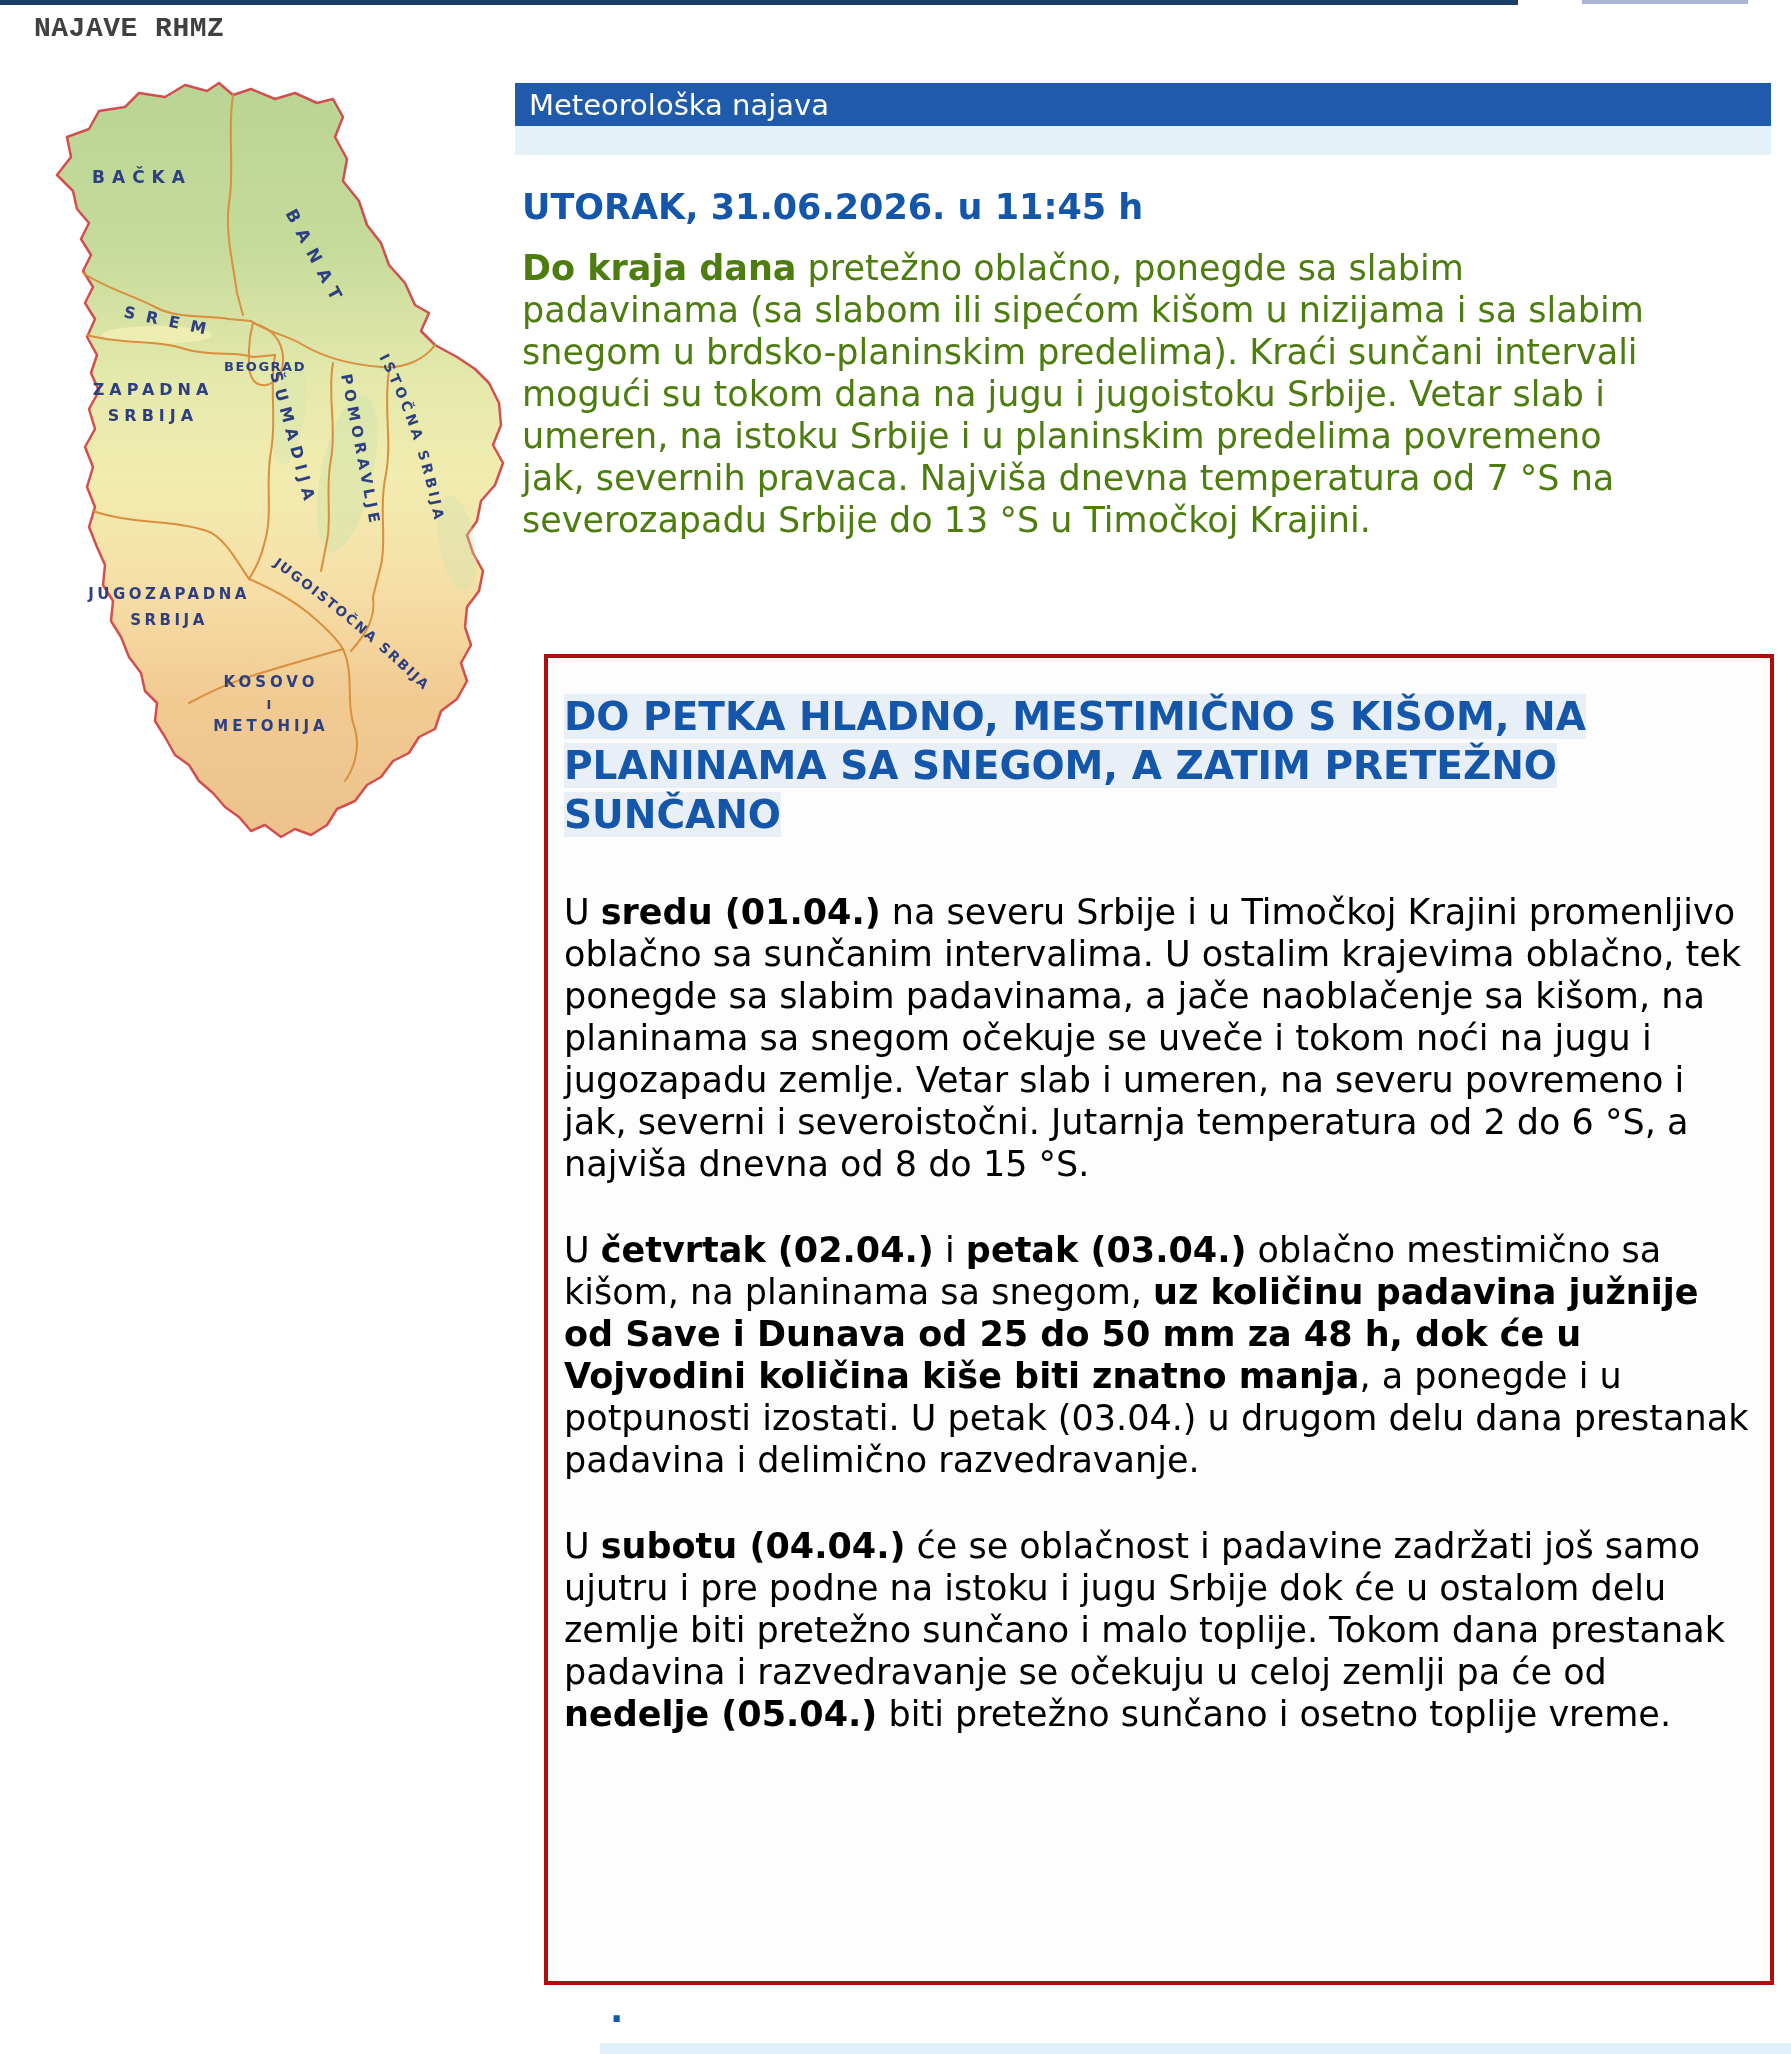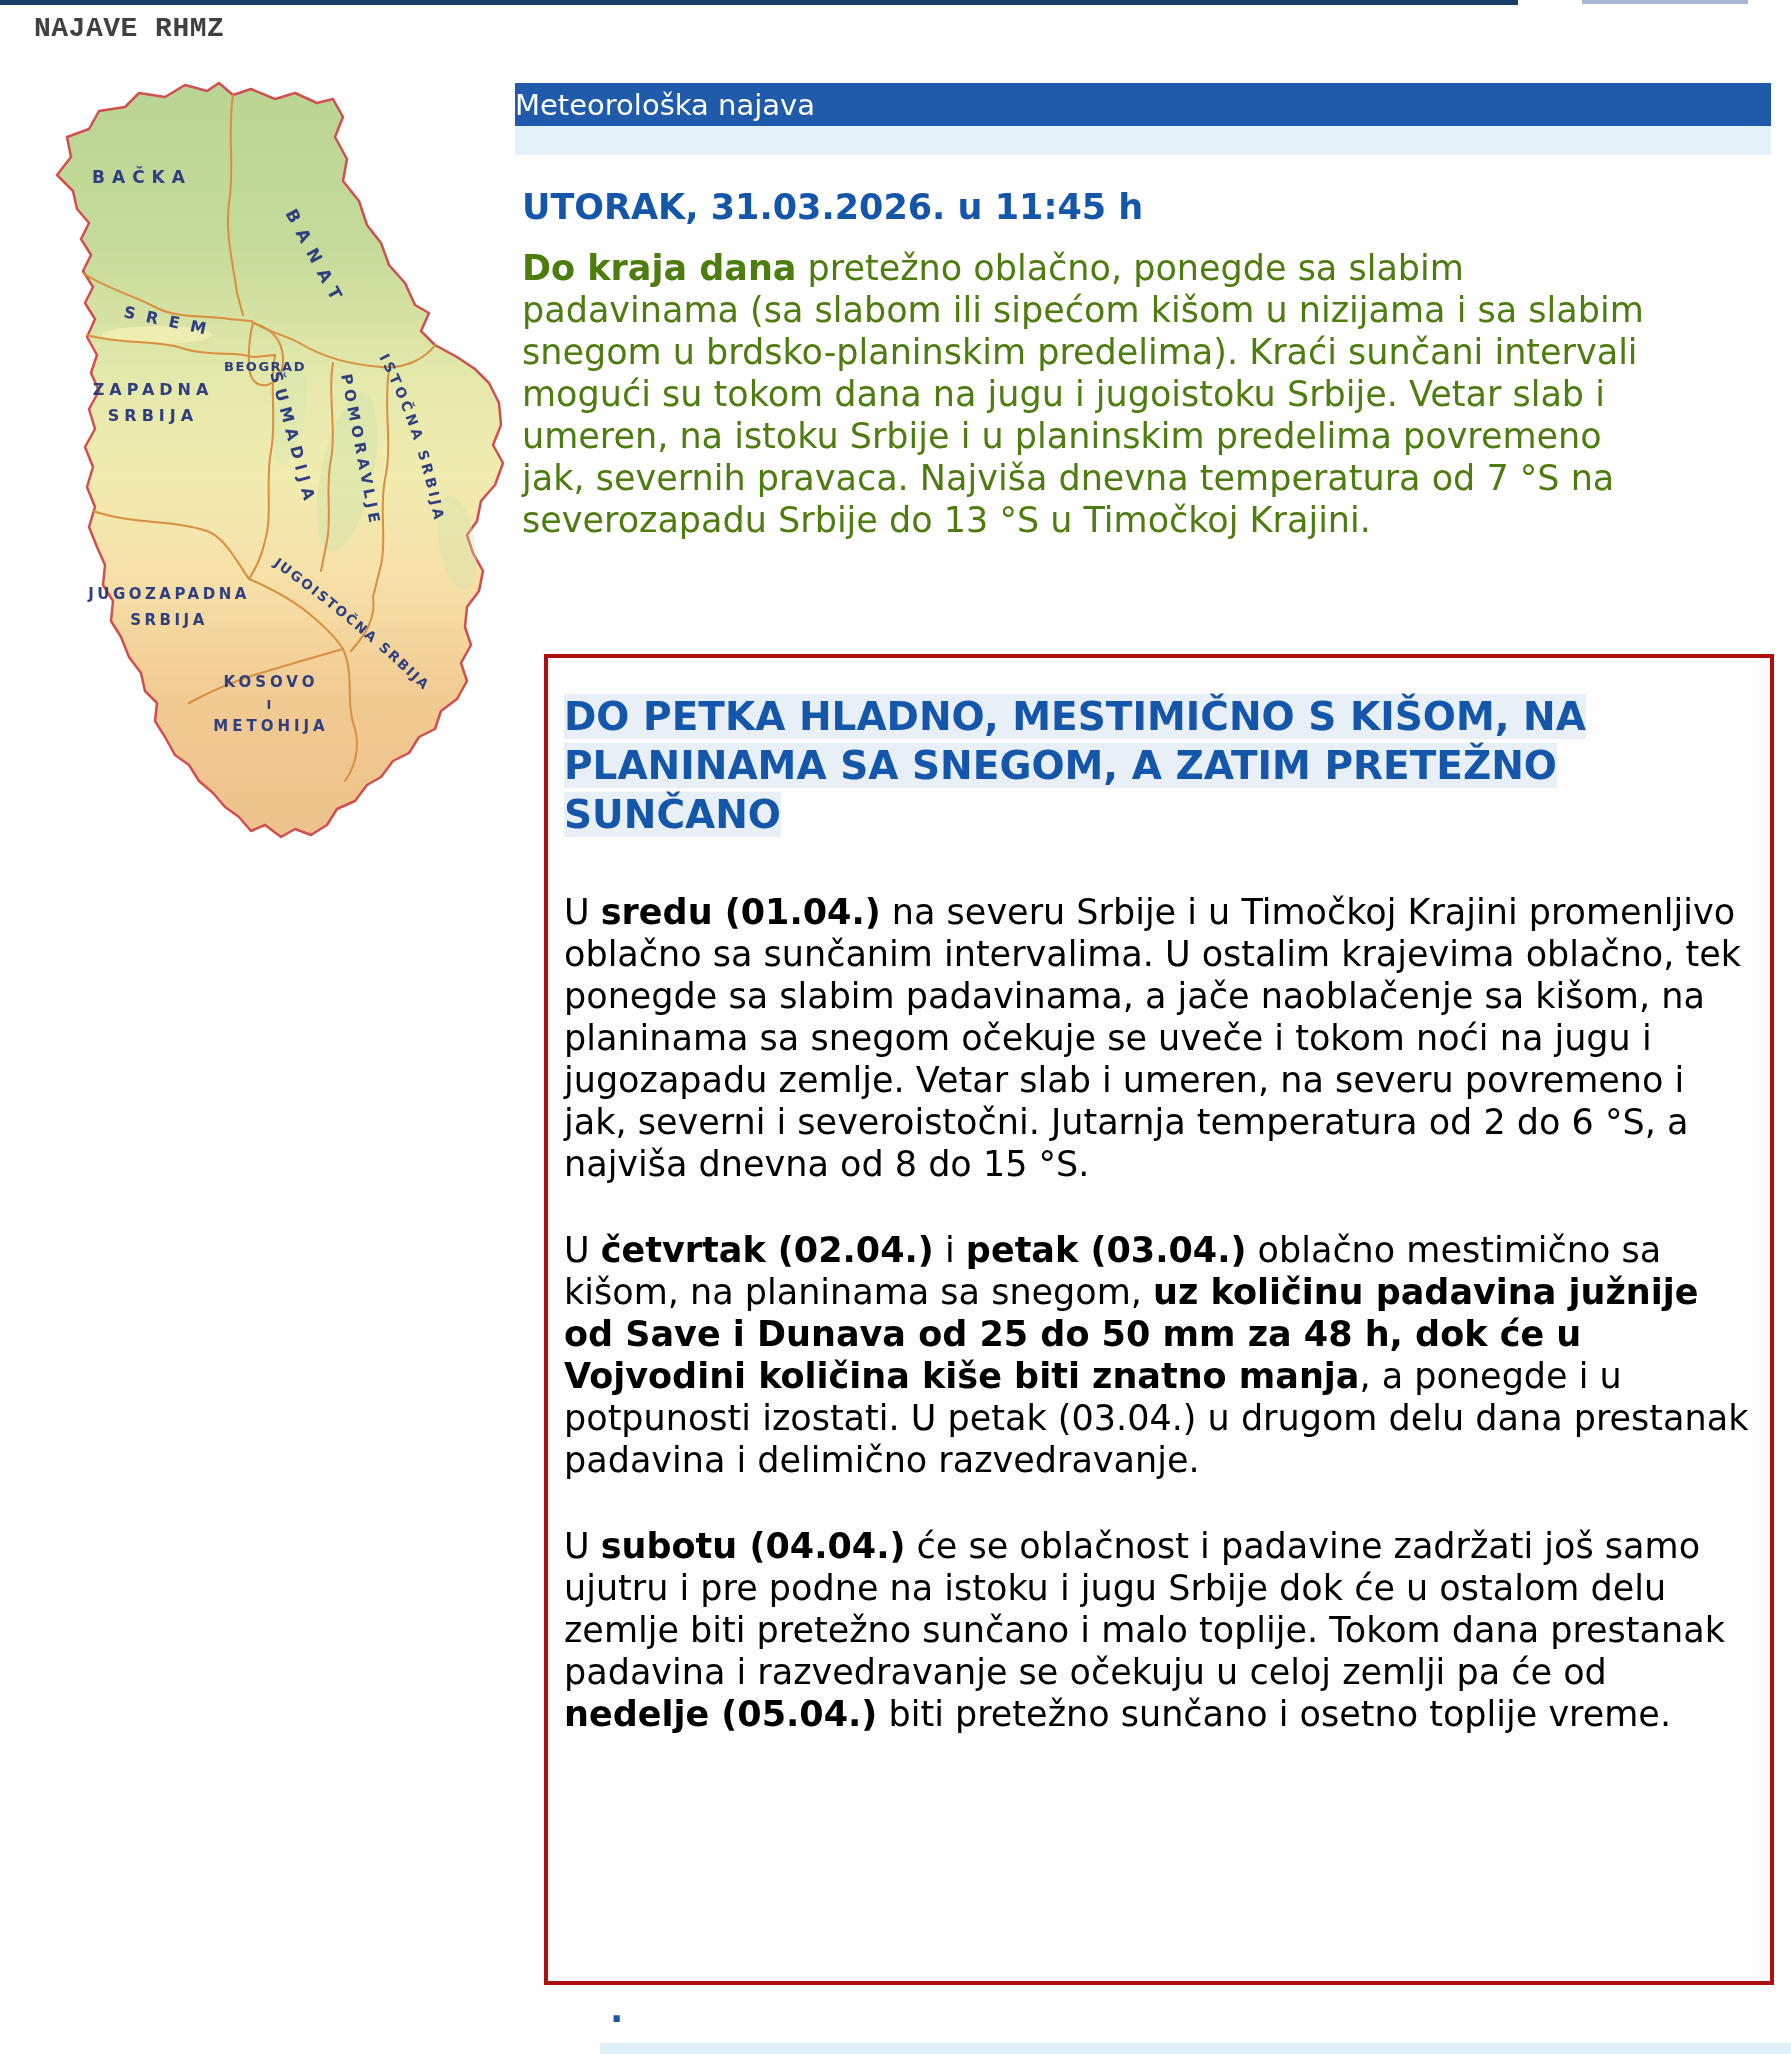--- a/index.html
+++ b/index.html
@@ -10,21 +10,21 @@
   .topline{position:absolute;left:0;top:0;width:1518px;height:5px;background:#1a3e68;}
   .topline2{position:absolute;left:1582px;top:0;width:166px;height:4px;background:#a9b6d3;}
   .page-title{
     position:absolute;left:34px;top:13px;font-size:28px;font-weight:bold;
     color:#404040;letter-spacing:0.5px;font-family:Liberation Mono, monospace;
   }
   .map-wrap{position:absolute;left:36px;top:73px;width:482px;height:780px;}
   .bar{
     position:absolute;left:515px;top:83px;width:1256px;height:44px;
     background:#1f5baa;color:#ffffff;font-size:29px;line-height:44px;
-    box-sizing:border-box;
+    padding-left:14px;box-sizing:border-box;
   }
   .substrip{position:absolute;left:515px;top:126px;width:1256px;height:29px;background:#e4f1f9;}
   .date-heading{
     position:absolute;left:522px;top:187px;font-size:35px;font-weight:bold;color:#1456a9;
   }
   .intro{
     position:absolute;left:522px;top:247px;width:1144px;
     font-size:35px;line-height:42px;color:#4d7c0f;
   }
   .alert{
@@ -113,21 +113,21 @@
     </text>
     <text class="map-label" x="234" y="614" font-size="15" letter-spacing="4" text-anchor="middle">KOSOVO</text>
     <text class="map-label" x="234" y="636" font-size="13" letter-spacing="4" text-anchor="middle">I</text>
     <text class="map-label" x="234" y="658" font-size="15" letter-spacing="4" text-anchor="middle">METOHIJA</text>
   </svg>
 </div>
 
 <div class="bar">Meteorološka najava</div>
 <div class="substrip"></div>
 
-<div class="date-heading">UTORAK, 31.03.2026. u 11:45 h</div>
+<div class="date-heading">UTORAK, 31.06.2026. u 11:45 h</div>
 
 <div class="intro"><b>Do kraja dana</b><span> pretežno oblačno, ponegde sa slabim padavinama (sa slabom ili sipećom kišom u nizijama i sa slabim snegom u brdsko-planinskim predelima). Kraći sunčani intervali mogući su tokom dana na jugu i jugoistoku Srbije. Vetar slab i umeren, na istoku Srbije i u planinskim predelima povremeno jak, severnih pravaca. Najviša dnevna temperatura od 7 °S na severozapadu Srbije do 13 °S u Timočkoj Krajini.</span></div>
 
 <div class="alert">
   <div class="alert-heading">
     <span>DO PETKA HLADNO, MESTIMIČNO S KIŠOM, NA PLANINAMA SA SNEGOM, A ZATIM PRETEŽNO SUNČANO</span>
   </div>
   <p><span>U </span><b>sredu (01.04.)</b><span> na severu Srbije i u Timočkoj Krajini promenljivo oblačno sa sunčanim intervalima. U ostalim krajevima oblačno, tek ponegde sa slabim padavinama, a jače naoblačenje sa kišom, na planinama sa snegom očekuje se uveče i tokom noći na jugu i jugozapadu zemlje. Vetar slab i umeren, na severu povremeno i jak, severni i severoistočni. Jutarnja temperatura od 2 do 6 °S, a najviša dnevna od 8 do 15 °S.</span></p>
   <p><span>U </span><b>četvrtak (02.04.)</b><span> i </span><b>petak (03.04.)</b><span> oblačno mestimično sa kišom, na planinama sa snegom, </span><b>uz količinu padavina južnije od Save i Dunava od 25 do 50 mm za 48 h, dok će u Vojvodini količina kiše biti znatno manja</b><span>, a ponegde i u potpunosti izostati. U petak (03.04.) u drugom delu dana prestanak padavina i delimično razvedravanje.</span></p>
   <p><span>U </span><b>subotu (04.04.)</b><span> će se oblačnost i padavine zadržati još samo ujutru i pre podne na istoku i jugu Srbije dok će u ostalom delu zemlje biti pretežno sunčano i malo toplije. Tokom dana prestanak padavina i razvedravanje se očekuju u celoj zemlji pa će od </span><b>nedelje (05.04.)</b><span> biti pretežno sunčano i osetno toplije vreme.</span></p>

